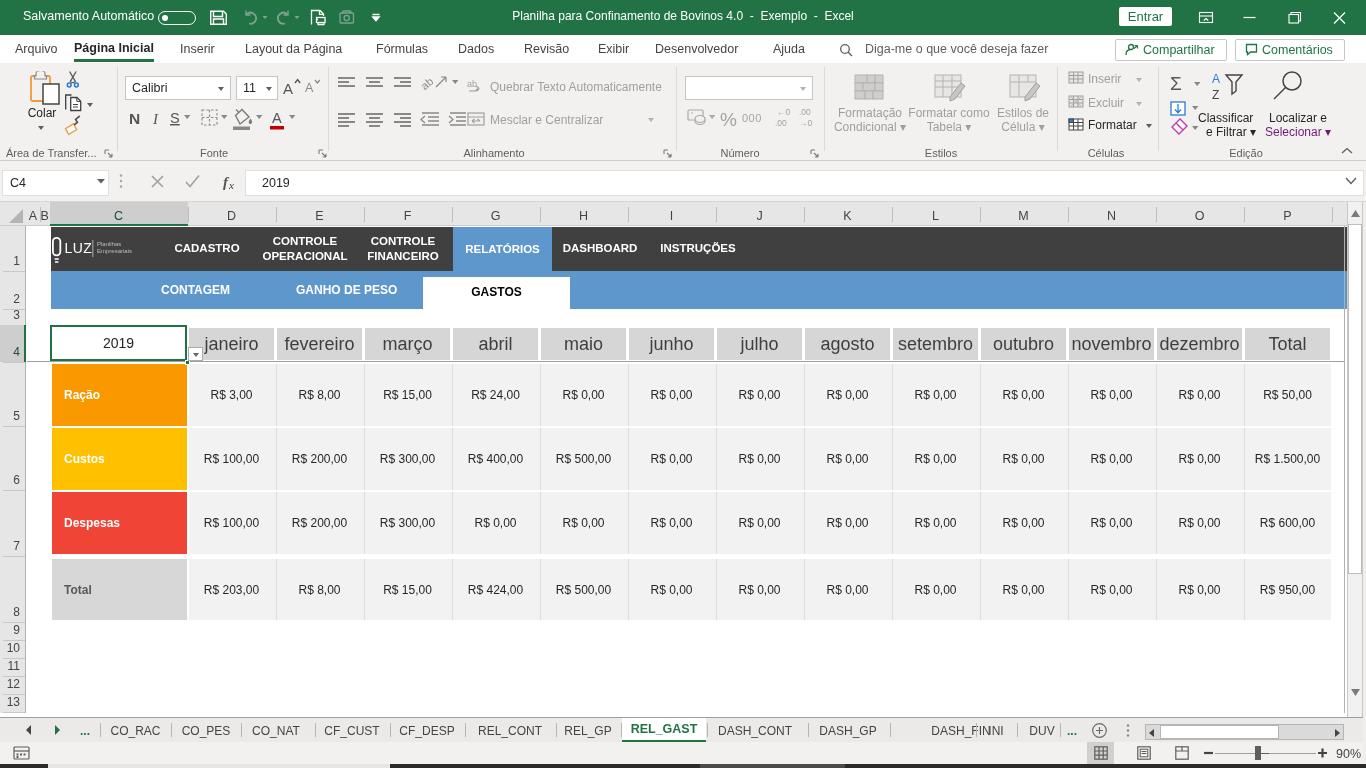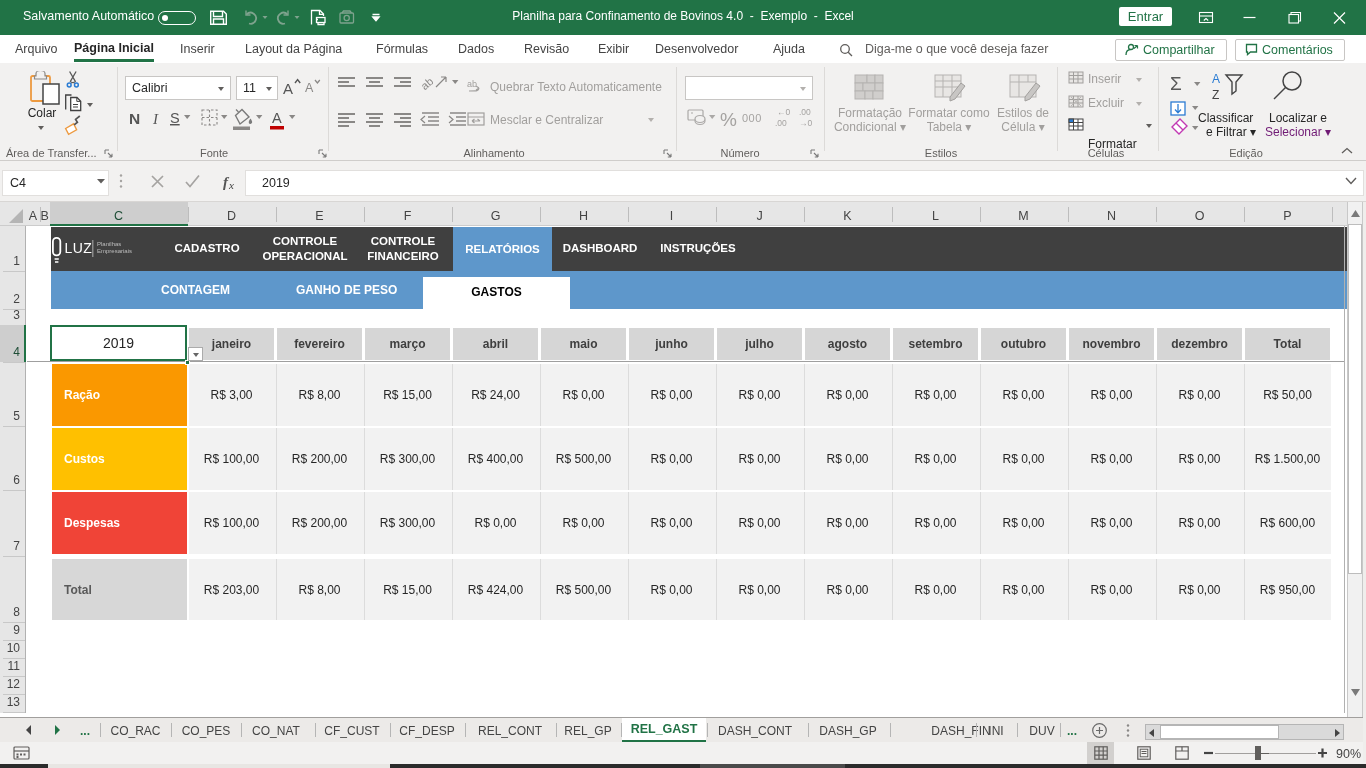--- a/index.html
+++ b/index.html
@@ -50,21 +50,21 @@
 
 
 #menubar { left:51px; top:227px; width:1296px; height:44px; background:#404040; }
 #menubar .mi { position:absolute; color:#fff; font-weight:bold; font-size:11.5px; text-align:center; white-space:nowrap; }
 #relat { position:absolute; left:453px; top:227px; width:99px; height:44px; background:#5e97cb; color:#fff; font-weight:bold; font-size:11.5px; text-align:center; line-height:44px; }
 #bluebar { left:51px; top:271px; width:1296px; height:38px; background:#5e97cb; }
 #bluebar .bi { position:absolute; top:0; height:38px; line-height:38px; color:#fff; font-weight:bold; font-size:12px; }
 #gastos { position:absolute; left:423px; top:277px; width:147px; height:32px; background:#fff; color:#000; font-weight:bold; font-size:12px; text-align:center; line-height:31px; }
 
 
-.mhead { position:absolute; top:328px; height:32px; background:#d6d6d6; color:#3f3f3f; font-weight:bold; font-size:12px; text-align:center; line-height:32px; }
+.mhead { position:absolute; top:328px; height:32px; background:#d6d6d6; color:#3f3f3f; font-weight:normal; font-size:18px; text-align:center; line-height:32px; }
 #hline { left:27px; top:361px; width:1317px; height:1px; background:#9f9f9f; }
 #c4 { position:absolute; left:50px; top:325px; width:137px; height:36px; background:#fff; border:2px solid #217346; font-size:14px; color:#262626; text-align:center; line-height:33px; }
 #fillh { position:absolute; left:184.5px; top:359.5px; width:5px; height:5px; background:#217346; border:1px solid #fff; }
 #ddbtn { position:absolute; left:188px; top:347px; width:15px; height:14px; background:#fff; border:1px solid #ababab; }
 #ddbtn:after { content:""; position:absolute; left:3.5px; top:5px; border-left:3.5px solid transparent; border-right:3.5px solid transparent; border-top:4px solid #666; }
 .rowlab { position:absolute; left:52px; width:135px; color:#fff; font-weight:bold; font-size:12px; line-height:1; }
 .rowlab span { position:absolute; left:12px; top:50%; margin-top:-6px; }
 .dband { position:absolute; left:189px; width:1142px; background:#f2f2f2; }
 .dcell { position:absolute; top:0; height:100%; font-size:12px; color:#262626; text-align:center; }
 .dcell span { position:absolute; left:0; right:0; top:50%; margin-top:-7px; }
@@ -347,21 +347,21 @@
     <g stroke="#444" stroke-width="1" fill="#fff">
       <rect x="1" y="48" width="14" height="11"></rect>
         <path d="M1,51.5 h14 M1,55 h14 M5.5,48 v11 M10,48 v11"></path>
       <rect x="1" y="48" width="4.5" height="3.5" fill="#2b7cd3"></rect>
     </g>
   </svg>
   <div class="rtext dis" style="left:1088px;top:9px;">Inserir</div>
   <div class="carett dis" style="left:1136px;top:15px;"></div>
   <div class="rtext dis" style="left:1088px;top:33px;">Excluir</div>
   <div class="carett dis" style="left:1136px;top:39px;"></div>
-  <div class="rtext" style="left:1088px;top:55px;color:#262626;margin-top:19px;">Formatar</div>
+  <div class="rtext" style="left:1088px;top:55px;color:#262626;">Formatar</div>
   <div class="carett" style="left:1146px;top:61px;"></div>
 
   <svg class="ricon" style="left:1168px;top:7px;" width="45" height="66" viewBox="0 0 45 66">
     <text x="2" y="20" font-size="19" fill="#595959">Σ</text>
     <path d="M26,12 l3.2,4 3.2,-4 z" fill="#8a8886"></path>
     <rect x="3" y="32" width="14" height="13" fill="#fff" stroke="#2b7cd3" stroke-width="1.3"></rect>
     <path d="M10,34 v8 M7,39.5 l3,3.2 3,-3.2" stroke="#2b7cd3" stroke-width="1.3" fill="none"></path>
     <path d="M24,36 l3.2,4 3.2,-4 z" fill="#8a8886"></path>
     <path d="M4,57 L12,49 L19,56 L11,64 Z M8,53 L15,60" fill="#fff" stroke="#c239b3" stroke-width="1.4"></path>
     <path d="M24,56 l3.2,4 3.2,-4 z" fill="#8a8886"></path>

